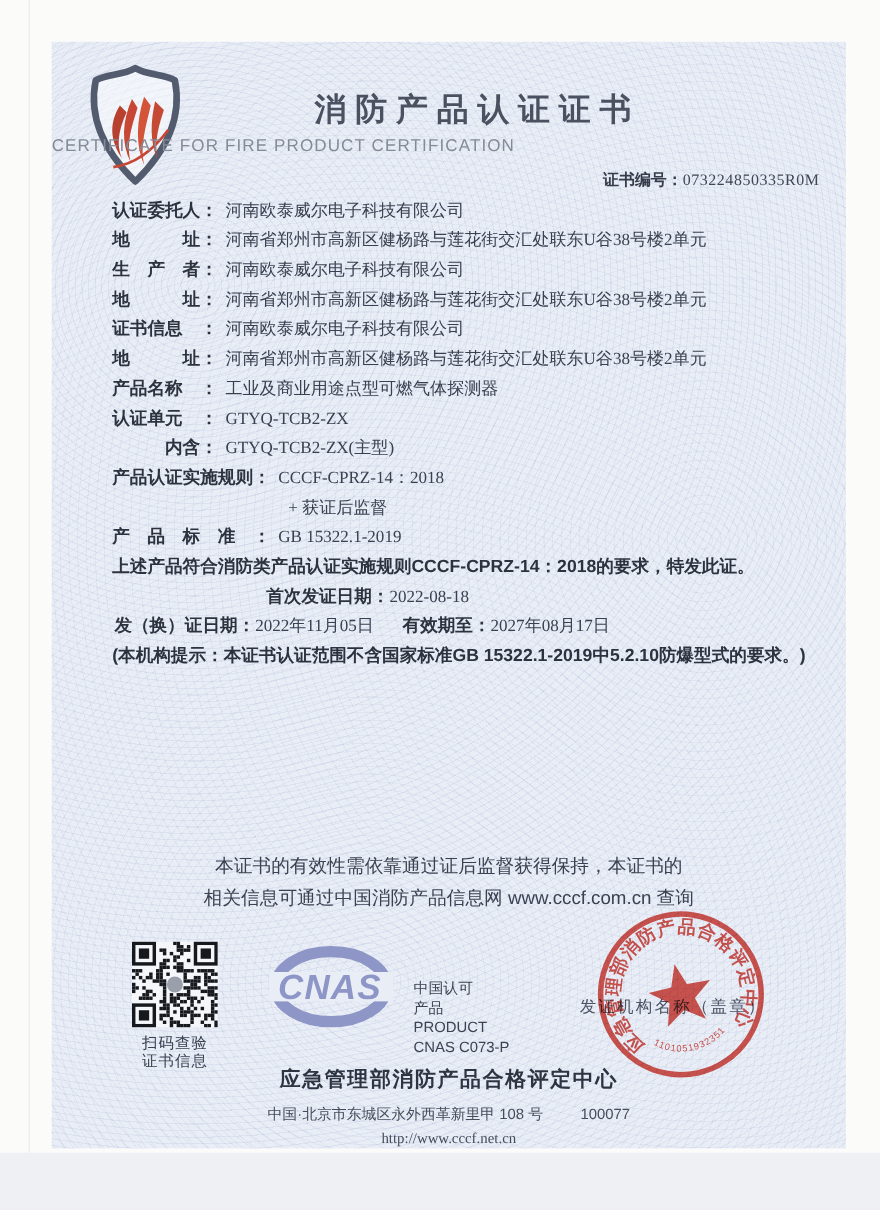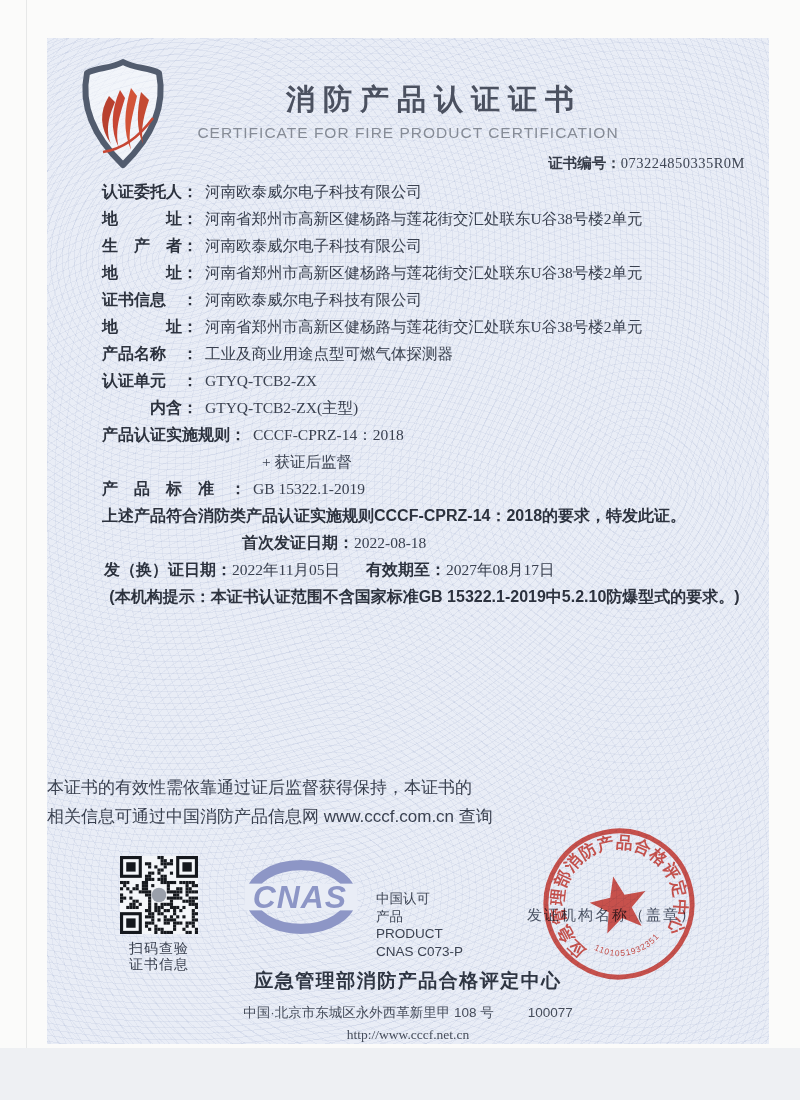--- a/index.html
+++ b/index.html
@@ -21,21 +21,21 @@
       repeating-radial-gradient(circle at 40% 85%, rgba(110,130,180,0.08) 0 1px, rgba(0,0,0,0) 1px 7px);
   }
   
   .logo{position:absolute;left:26px;top:18px;width:100px;height:115px;}
   .title{
     position:absolute;left:0;top:42px;width:100%;text-align:center;
     font-family:"Liberation Serif",serif;font-size:29px;font-weight:bold;
     letter-spacing:8px;color:#4b5160;padding-left:26px;
   }
   .subtitle{
-    position:absolute;left:0;top:86px;width:100%;text-align:center;
+    position:absolute;left:0;top:86px;width:100%;
     font-size:15.5px;letter-spacing:1px;color:#858b96;
   }
   .certno{
     position:absolute;right:24px;top:116px;font-size:14.5px;color:#3f4654;
   }
   .certno .lab{font-weight:bold;color:#363c49;}
   .certno .val{font-family:"Liberation Serif",serif;letter-spacing:.5px;}
   
   .cert-body{
     position:absolute;left:55px;top:140px;width:645px;
@@ -44,24 +44,24 @@
   .frow{display:flex;}
   .flabel{font-weight:bold;white-space:pre;color:#2c323e;flex:none;}
   .fvalue{margin-left:7px;font-family:"Liberation Serif",serif;color:#39404f;font-size:15.5px;}
   .fcont{padding-left:160px;font-family:"Liberation Serif",serif;color:#39404f;font-size:15.5px;}
   .stmt{font-weight:bold;width:600px;color:#2c323e;}
   .dline1{padding-left:140px;}
   .dline2{padding-left:2px;}
   .dlab{font-weight:bold;color:#2c323e;}
   .dval{font-family:"Liberation Serif",serif;color:#39404f;font-size:15.5px;}
   .gap{display:inline-block;width:26px;}
-  .remark{font-weight:bold;text-align:center;width:100%;color:#2c323e;}
+  .remark{font-weight:bold;width:100%;color:#2c323e;}
   
   .notice{
-    position:absolute;left:0;top:735px;width:100%;text-align:left;
+    position:absolute;left:0;top:735px;width:100%;text-align:center;
     font-size:17px;line-height:29px;color:#3a4150;
   }
   
   .bottom-row{position:absolute;left:55px;top:812px;width:650px;height:160px;}
   .qr-block{position:absolute;left:16px;top:6px;width:82px;text-align:center;}
   .qr-block svg{display:block;margin:0 auto;}
   .qr-cap{font-size:14px;line-height:16px;color:#3a4150;margin-top:6px;letter-spacing:1px;}
   .cnas-logo{position:absolute;left:142px;top:10px;width:114px;height:74px;}
   .cnas-text{position:absolute;left:274px;top:8px;font-size:13.5px;line-height:17.5px;color:#3c4352;margin-top:32px;}
   .stamp-label{

